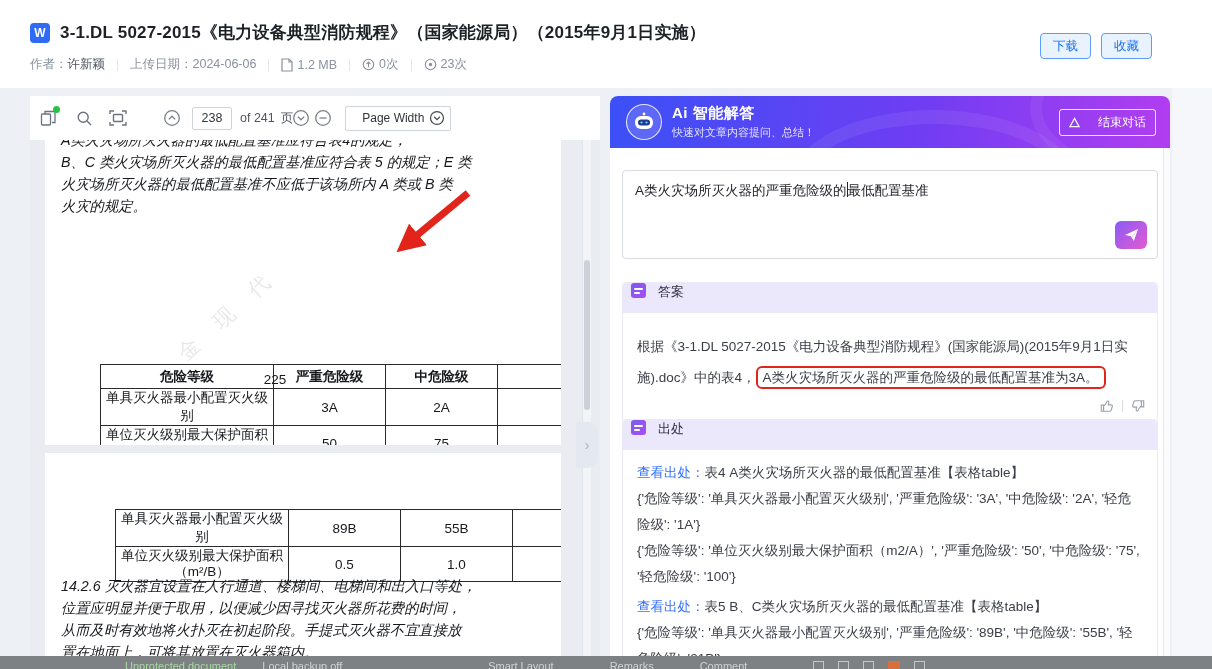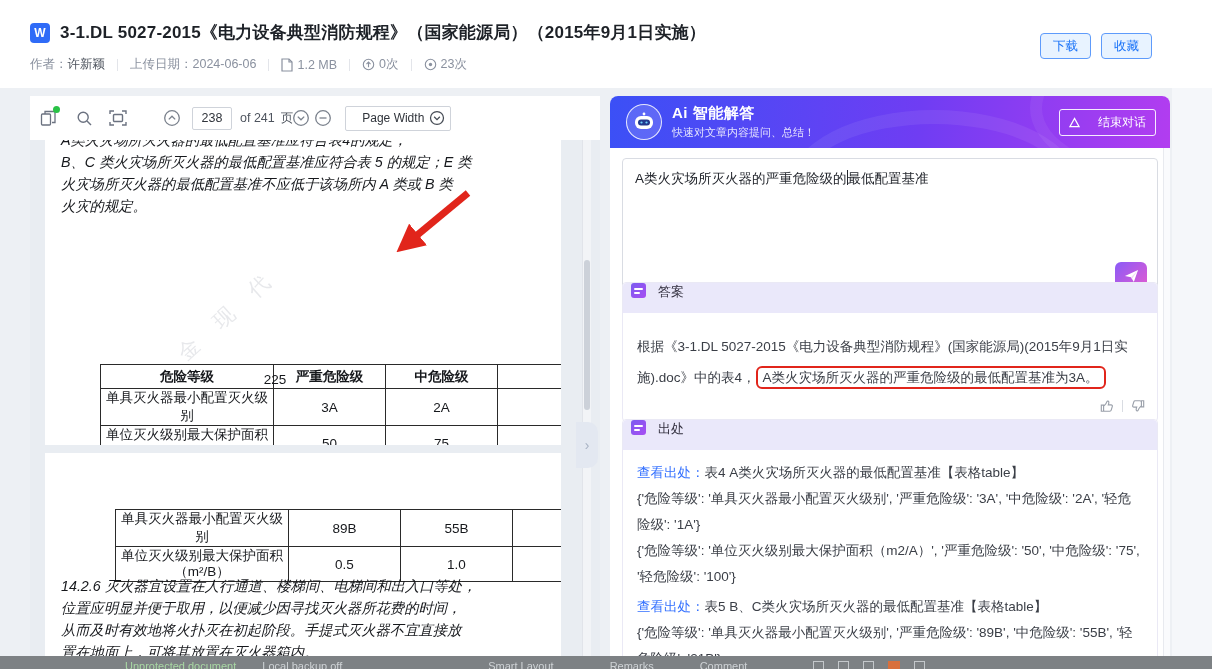--- a/index.html
+++ b/index.html
@@ -60,21 +60,21 @@
   .ai-panel { position:absolute; left:610px; top:96px; width:560px; height:560px; background:#fff; border-radius:8px 8px 0 0; overflow:hidden; }
   .ai-header { position:relative; height:52px; background:linear-gradient(95deg,#3b50f6 0%,#6f3df3 55%,#b23df0 100%); display:flex; align-items:center; padding:0 14px 0 16px; overflow:hidden; }
   .ai-header::before { content:""; position:absolute; left:180px; top:14px; width:260px; height:120px; border-radius:50%; border:14px solid rgba(255,255,255,.07); }
   .ai-header::after { content:""; position:absolute; left:420px; top:-60px; width:220px; height:120px; border-radius:50%; border:12px solid rgba(255,255,255,.06); }
   .robot-wrap { width:36px; height:36px; border-radius:50%; background:rgba(255,255,255,.15); border:1.5px solid rgba(255,255,255,.85); display:flex; align-items:center; justify-content:center; margin-right:10px; z-index:1; }
   .ai-head-txt { z-index:1; }
   .ai-title { font-size:15px; font-weight:bold; color:#fff; letter-spacing:.5px; }
   .ai-sub { font-size:11px; color:rgba(255,255,255,.85); margin-top:2px; }
   .end-chat { margin-left:auto; z-index:1; display:flex; align-items:center; gap:18px; border:1px solid rgba(255,255,255,.9); border-radius:3px; padding:4px 9px; color:#fff; font-size:12px; cursor:pointer; background:transparent; }
 
-  .q-box { position:absolute; left:12px; top:62px; width:536px; height:142px; border:1px solid #d9dce3; border-radius:4px; background:#fff; padding:10px 12px; font-size:13.5px; color:#23262d; line-height:20px; }
+  .q-box { position:absolute; left:12px; top:74px; width:536px; height:89px; border:1px solid #d9dce3; border-radius:4px; background:#fff; padding:10px 12px; font-size:13.5px; color:#23262d; line-height:20px; }
   .caret { display:inline-block; width:1px; height:15px; background:#23262d; vertical-align:-2px; }
   .send-btn { position:absolute; right:10px; bottom:9px; width:32px; height:28px; border-radius:6px; background:linear-gradient(135deg,#8a5bf7,#e45bd0); display:flex; align-items:center; justify-content:center; cursor:pointer; }
 
   .ai-card { position:absolute; left:12px; width:536px; border:1px solid #eae9f5; border-radius:4px; background:#fff; }
   .card-answer { top:186px; }
   .card-source { top:323px; height:260px; }
   .card-head { height:30px; background:#eae8fa; border-radius:4px 4px 0 0; display:flex; align-items:flex-start; gap:12px; padding:0 8px; font-size:13px; color:#33303f; }
   .card-ic { width:15px; height:15px; border-radius:3px; background:linear-gradient(135deg,#7b5cf0,#a84df2); position:relative; }
   .card-ic::before, .card-ic::after { content:""; position:absolute; left:3px; height:1.5px; background:#fff; border-radius:1px; }
   .card-ic::before { top:5px; width:9px; }

